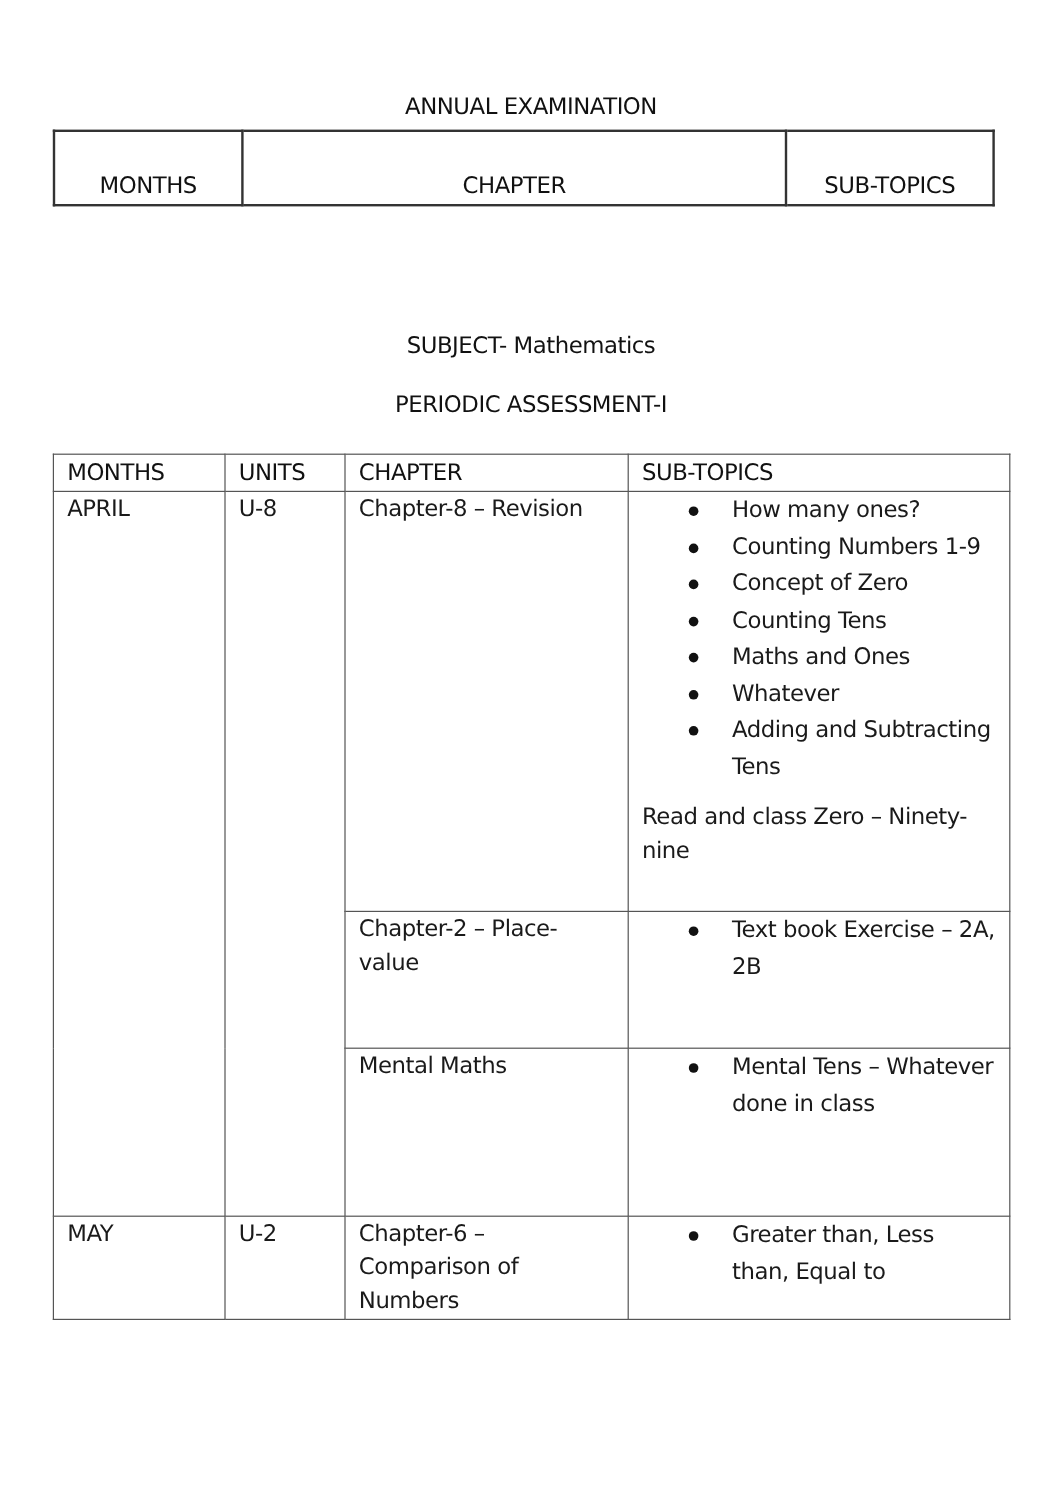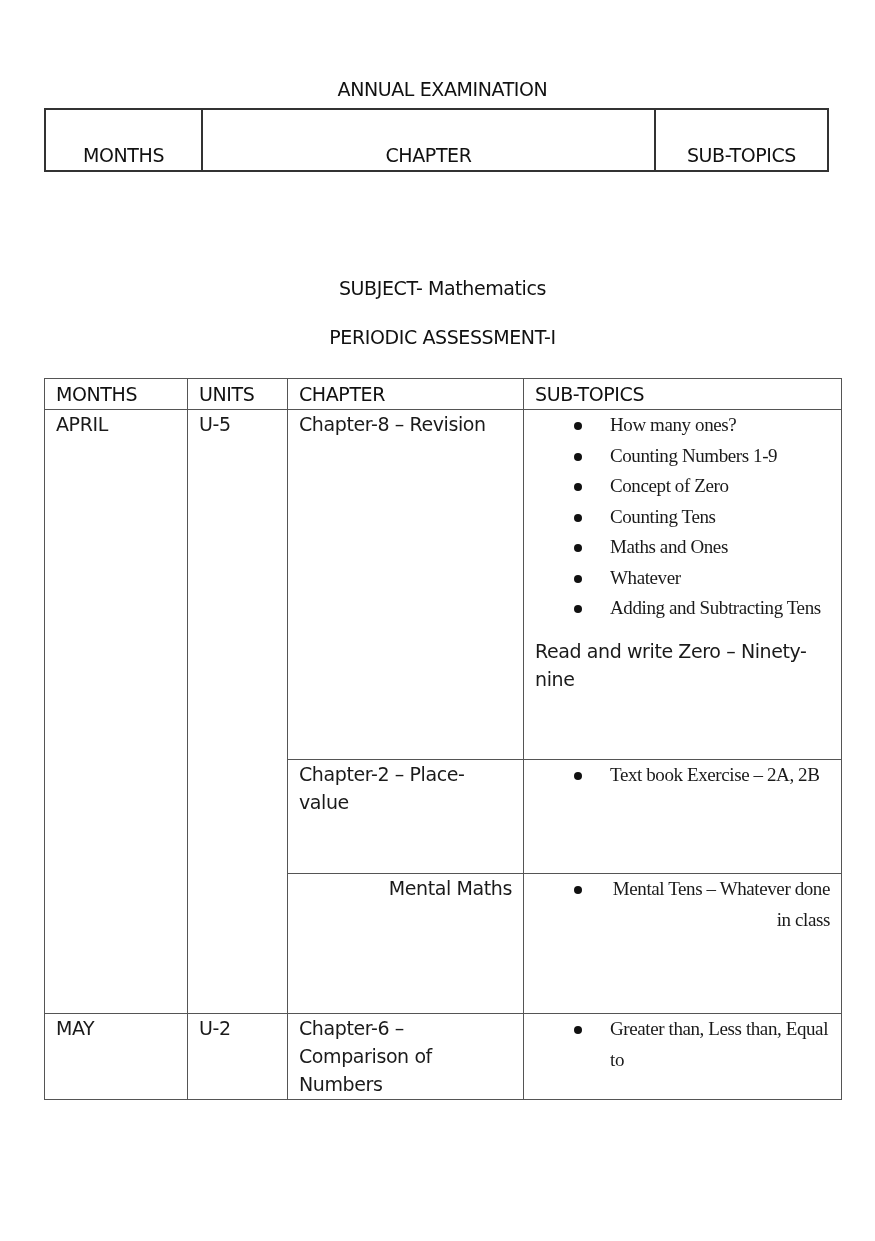--- a/index.html
+++ b/index.html
@@ -26,21 +26,21 @@
     .pa {
       position: absolute; left: 44px; top: 378px;
       border-collapse: collapse; table-layout: fixed;
     }
     .pa td {
       border: 1px solid #555; vertical-align: top; padding: 0 11px;
       font-size: 19px; line-height: 28px; color: #1a1a1a;
     }
     .pa .hdr td { height: 28px; line-height: 30px; color: #111; }
     ul.sub { list-style: none; margin: 0; padding: 0; }
-    ul.sub li { position: relative; padding-left: 75px; line-height: 30.5px; font-family: Liberation Serif, serif; }
+    ul.sub li { position: relative; padding-left: 75px; line-height: 30.5px; }
     ul.sub li .dot {
       position: absolute; left: 39px; top: 12px;
       width: 8px; height: 8px; border-radius: 50%; background: #111;
     }
     .note { margin-top: 13px; line-height: 28px; }
   </style>
 </head>
 <body>
 
 <div class="heading" style="top:78px;">ANNUAL EXAMINATION</div>
@@ -73,44 +73,44 @@
   <tbody>
       <tr class="hdr">
     <td>MONTHS</td>
     <td>UNITS</td>
     <td>CHAPTER</td>
     <td>SUB-TOPICS</td>
   </tr>
 
   <tr style="height:350px;margin-left:45px;">
     <td rowspan="3">APRIL</td>
-    <td rowspan="3">U-5</td>
+    <td rowspan="3">U-8</td>
     <td>Chapter-8 – Revision</td>
     <td>
       <ul class="sub">
         <li><span class="dot"></span><span>How many ones?</span></li>
         <li><span class="dot"></span><span>Counting Numbers 1-9</span></li>
         <li><span class="dot"></span><span>Concept of Zero</span></li>
         <li><span class="dot"></span><span>Counting Tens</span></li>
         <li><span class="dot"></span><span>Maths and Ones</span></li>
         <li><span class="dot"></span><span>Whatever</span></li>
         <li><span class="dot"></span><span>Adding and Subtracting Tens</span></li>
       </ul>
-      <div class="note">Read and write Zero – Ninety-nine</div>
+      <div class="note">Read and class Zero – Ninety-nine</div>
     </td>
   </tr>
   <tr style="height:114px;padding-left:20px;">
     <td>Chapter-2 – Place-value</td>
     <td>
       <ul class="sub">
         <li><span class="dot"></span><span>Text book Exercise – 2A, 2B</span></li>
       </ul>
     </td>
   </tr>
-  <tr style="height:140px;text-align:right;">
+  <tr style="height:140px;">
     <td>Mental Maths</td>
     <td>
       <ul class="sub">
         <li><span class="dot"></span><span>Mental Tens – Whatever done in class</span></li>
       </ul>
     </td>
   </tr>
 
   <tr style="height:86px;">
     <td>MAY</td>

